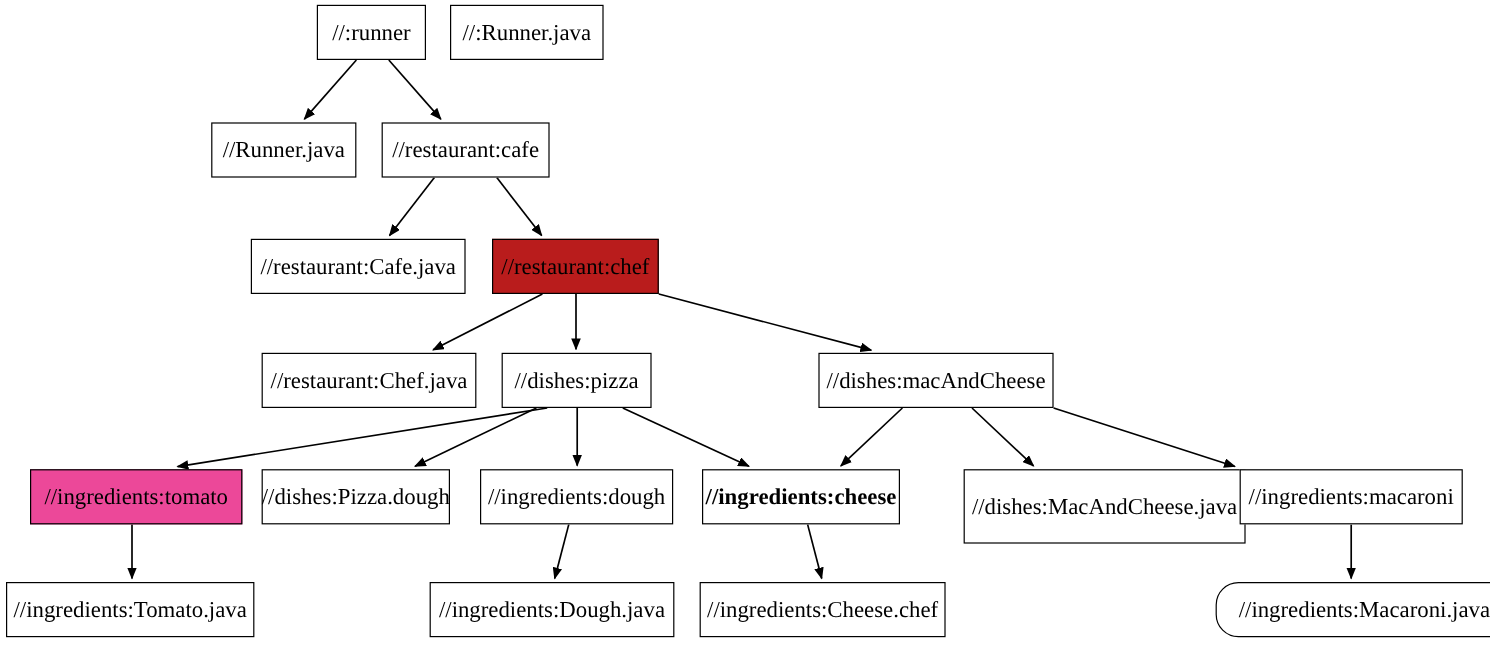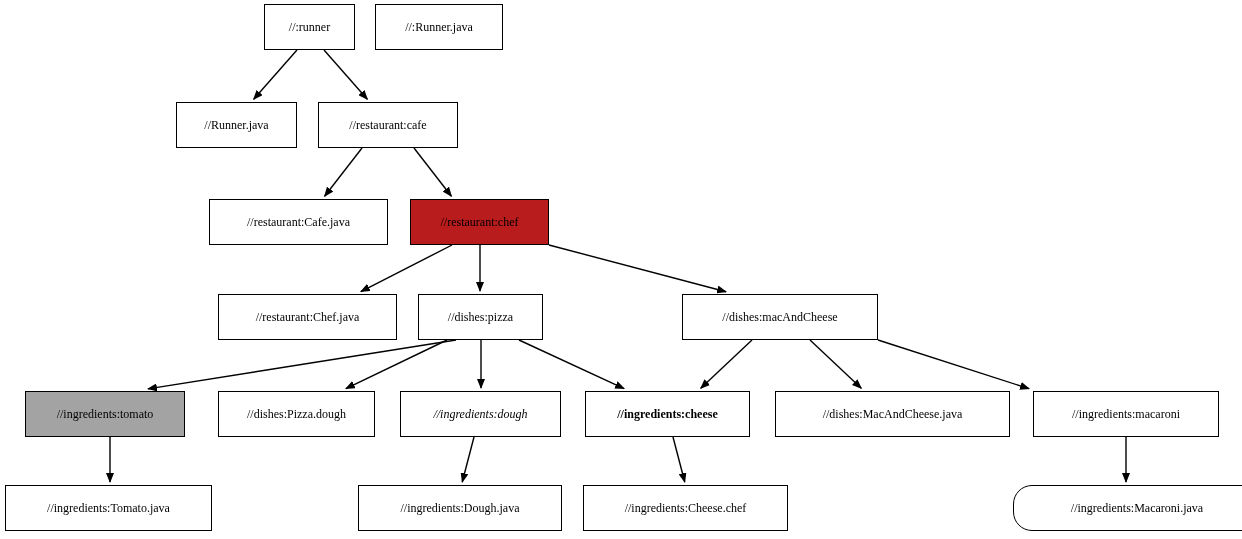--- a/index.html
+++ b/index.html
@@ -24,21 +24,21 @@
     pointer-events: none;
   }
   .node {
     position: absolute;
     box-sizing: border-box;
     border: 1px solid #000000;
     background: #ffffff;
     display: flex;
     align-items: center;
     justify-content: center;
-    font-size: 12px;
+    font-size: 19px;
     color: #000000;
     white-space: nowrap;
     line-height: 1;
   }
   .node-label {
     display: block;
     padding: 0 6px;
   }
 </style>
 </head>
@@ -93,33 +93,33 @@
       </div>
       <div class="node" style="left: 218px; top: 294px; width: 179px; height: 46px; border-color: rgb(0, 0, 0); background: rgb(255, 255, 255);">
         <span class="node-label">//restaurant:Chef.java</span>
       </div>
       <div class="node" style="left: 418px; top: 294px; width: 125px; height: 46px; border-color: rgb(0, 0, 0); background: rgb(255, 255, 255);">
         <span class="node-label">//dishes:pizza</span>
       </div>
       <div class="node" style="left: 682px; top: 294px; width: 196px; height: 46px; border-color: rgb(0, 0, 0); background: rgb(255, 255, 255);">
         <span class="node-label">//dishes:macAndCheese</span>
       </div>
-      <div class="node" style="left: 25px; top: 391px; width: 160px; height: 46px; border-color: rgb(0, 0, 0); background: #a3a3a3;">
+      <div class="node" style="left: 25px; top: 391px; width: 177px; height: 46px; border-color: rgb(0, 0, 0); background: #ec4899;">
         <span class="node-label">//ingredients:tomato</span>
       </div>
       <div class="node" style="left: 218px; top: 391px; width: 157px; height: 46px; border-color: rgb(0, 0, 0); background: rgb(255, 255, 255);">
         <span class="node-label">//dishes:Pizza.dough</span>
       </div>
-      <div class="node" style="left: 400px; top: 391px; width: 161px; height: 46px; border-color: rgb(0, 0, 0); background: rgb(255, 255, 255); font-style: italic;">
+      <div class="node" style="left: 400px; top: 391px; width: 161px; height: 46px; border-color: rgb(0, 0, 0); background: rgb(255, 255, 255);">
         <span class="node-label">//ingredients:dough</span>
       </div>
       <div class="node" style="left: 585px; top: 391px; width: 165px; height: 46px; border-color: rgb(0, 0, 0); background: rgb(255, 255, 255); font-weight: bold;">
         <span class="node-label">//ingredients:cheese</span>
       </div>
-      <div class="node" style="left: 775px; top: 391px; width: 235px; height: 46px; border-color: rgb(0, 0, 0); background: rgb(255, 255, 255);">
+      <div class="node" style="left: 803px; top: 391px; width: 235px; height: 62px; border-color: rgb(0, 0, 0); background: rgb(255, 255, 255);">
         <span class="node-label">//dishes:MacAndCheese.java</span>
       </div>
       <div class="node" style="left: 1033px; top: 391px; width: 186px; height: 46px; border-color: rgb(0, 0, 0); background: rgb(255, 255, 255);">
         <span class="node-label">//ingredients:macaroni</span>
       </div>
       <div class="node" style="left: 5px; top: 485px; width: 207px; height: 46px; border-color: rgb(0, 0, 0); background: rgb(255, 255, 255);">
         <span class="node-label">//ingredients:Tomato.java</span>
       </div>
       <div class="node" style="left: 358px; top: 485px; width: 204px; height: 46px; border-color: rgb(0, 0, 0); background: rgb(255, 255, 255);">
         <span class="node-label">//ingredients:Dough.java</span>

